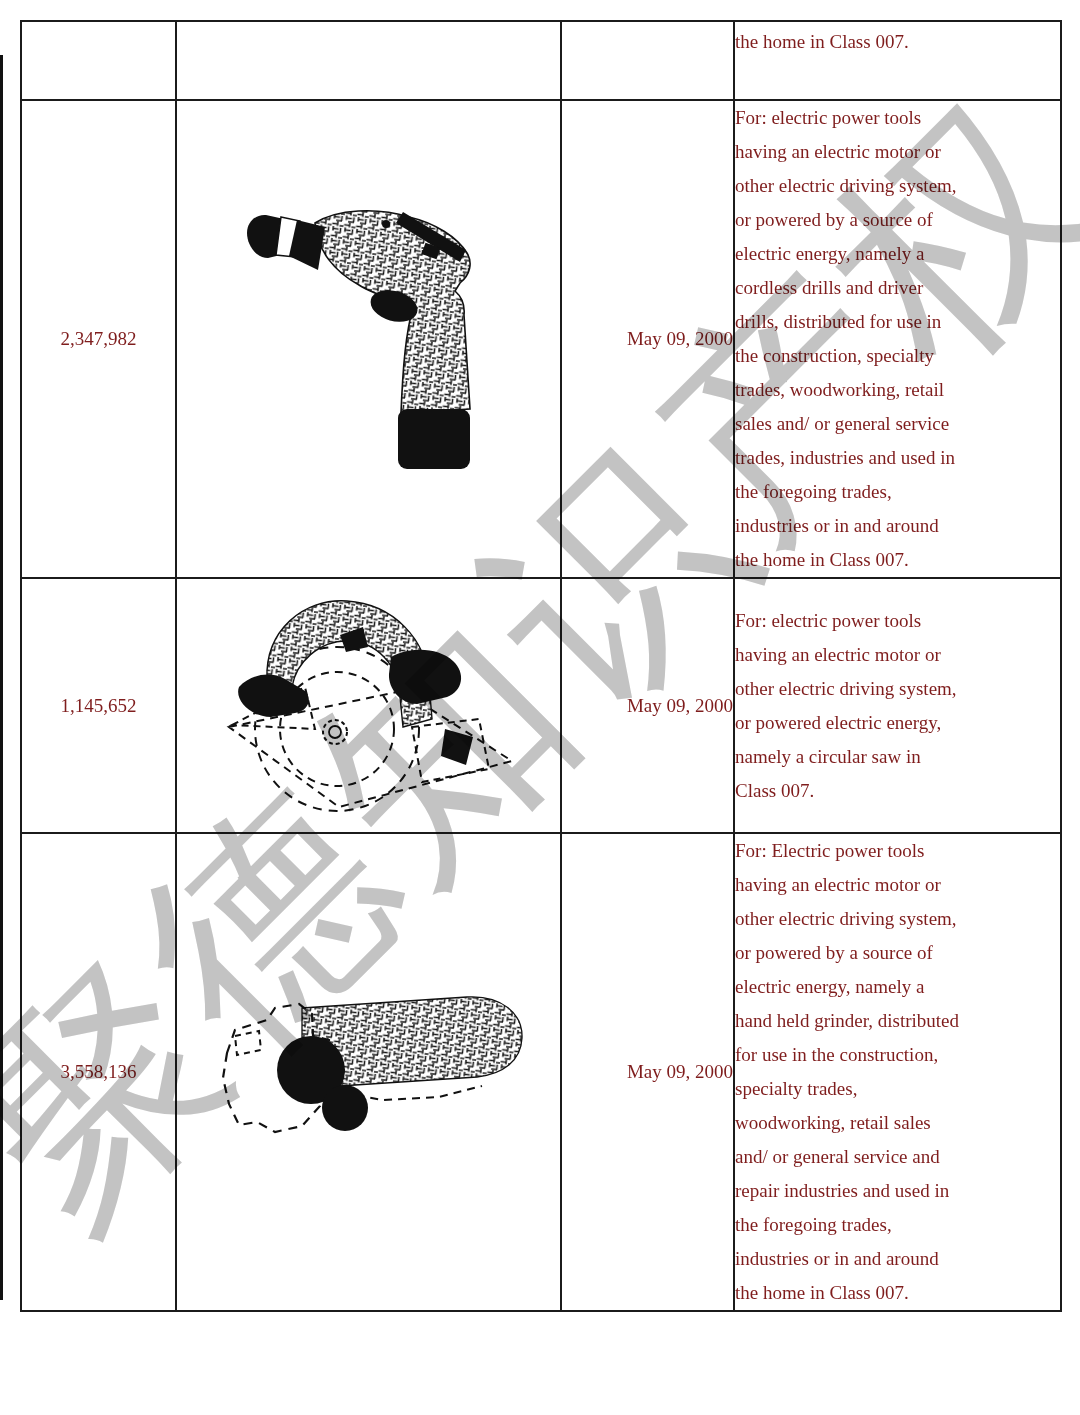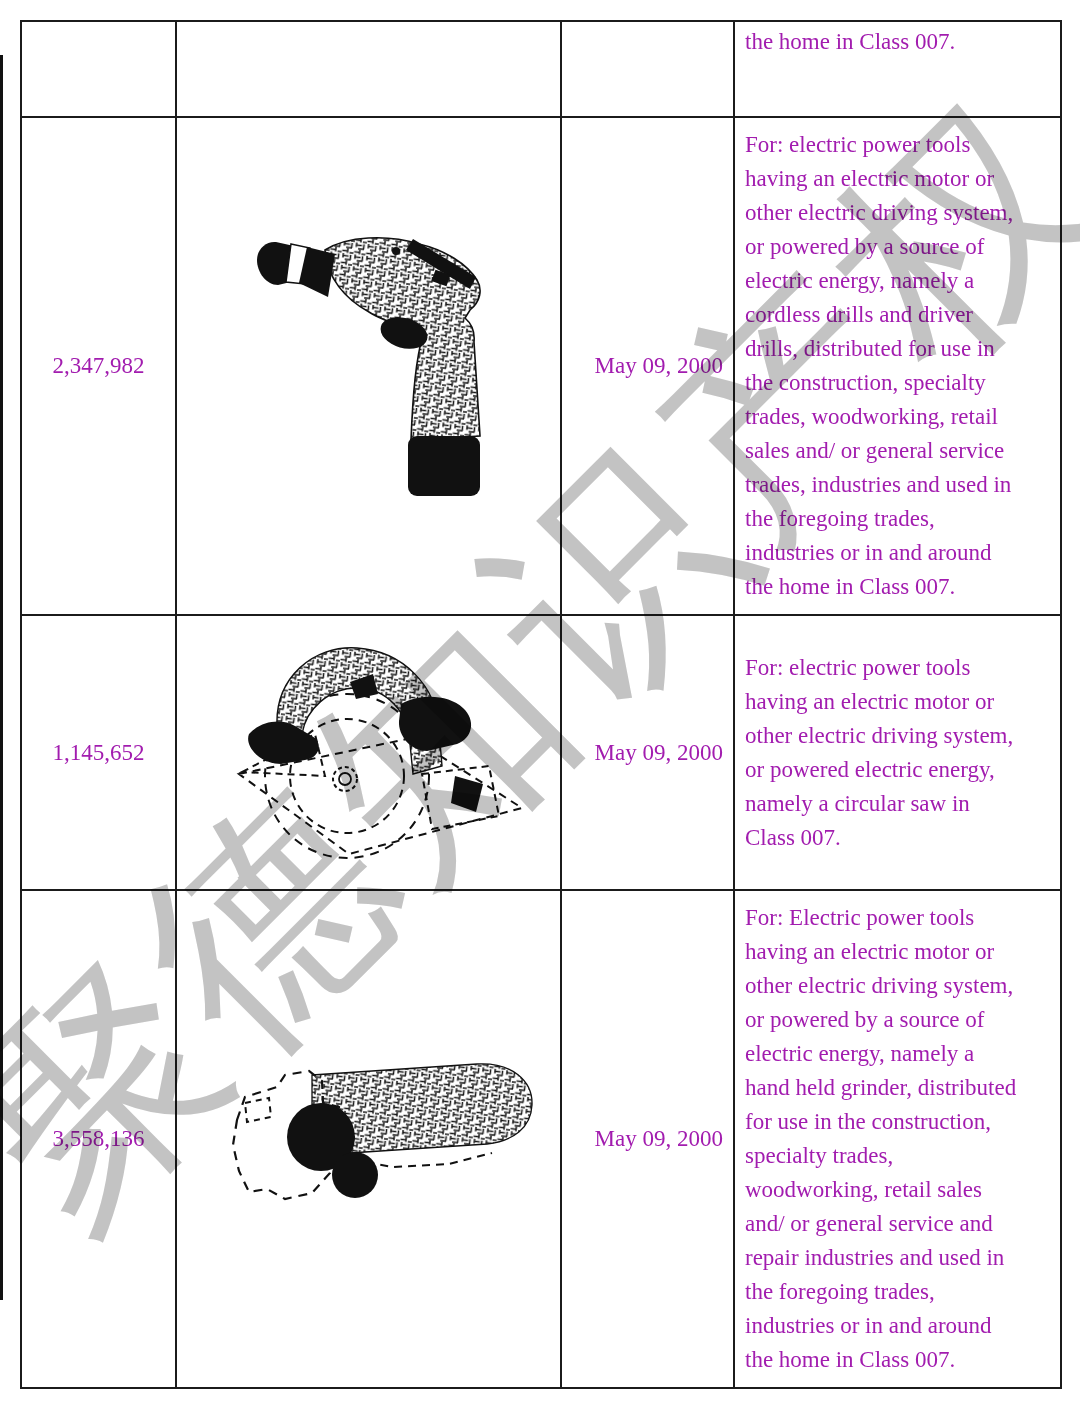--- a/index.html
+++ b/index.html
@@ -6,22 +6,22 @@
   body{
     width:1080px;height:1415px;position:relative;background:#ffffff;
     font-family:"Liberation Serif", serif;color:#121212;overflow:hidden;
   }
   .scan-edge{position:absolute;left:0;top:55px;width:3px;height:1245px;background:#111;}
   table.tm{
     position:absolute;left:20px;top:20px;width:1040px;
     border-collapse:collapse;table-layout:fixed;background:transparent;
   }
   table.tm td{
-    border:2px solid #1b1b1b;padding:10px;vertical-align:middle;
-    font-size:23px;line-height:34px;color:#a21caf;
+    border:2px solid #1b1b1b;padding:0;vertical-align:middle;
+    font-size:19px;line-height:34px;color:#7f1d1d;
   }
   td.reg{text-align:center;}
   td.img{text-align:center;vertical-align:middle;}
   td.img svg{display:block;}
   td.date{text-align:right;}
   td.desc{
     vertical-align:middle;white-space:pre-line;
     padding:4px 6px 6px 7px;
   }
   tr.r0 td.desc{vertical-align:top;padding-top:3px;}

